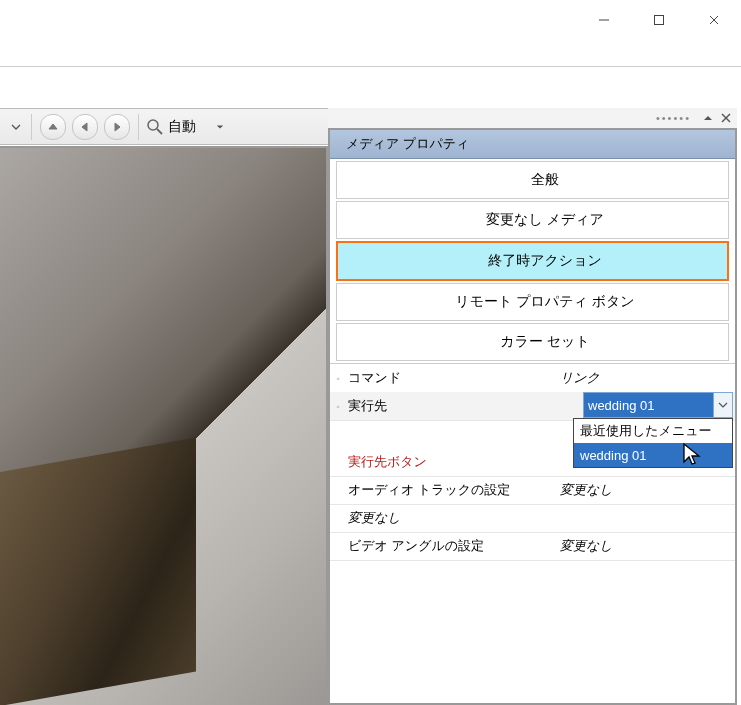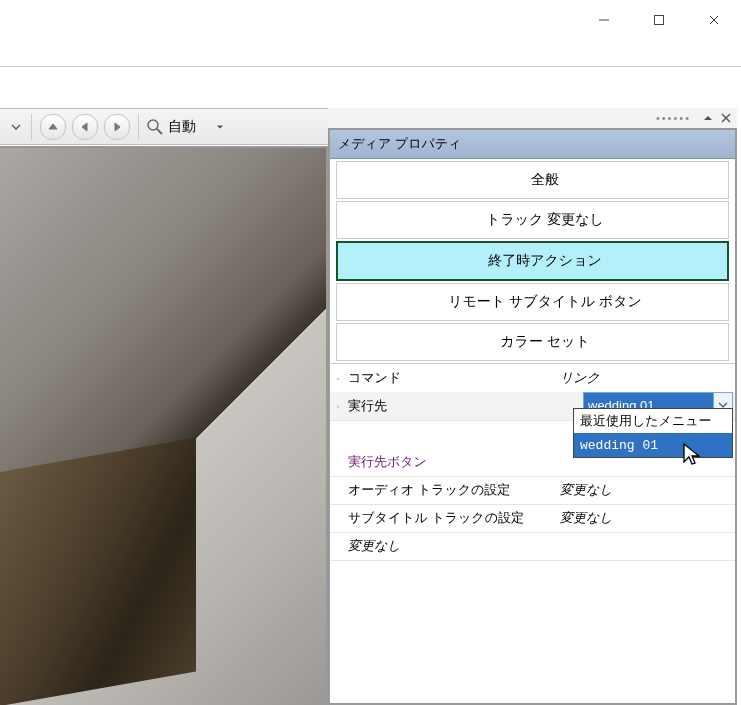--- a/index.html
+++ b/index.html
@@ -29,36 +29,36 @@
   .preview::before{content:"";position:absolute;top:58%;left:0;right:40%;bottom:0;
     background:linear-gradient(120deg,#6b5a42 0%,#4d3f2c 40%,#2c2419 70%,#4a3d29 100%);
     transform:skewY(-10deg);transform-origin:top left;}
   
   .panelbar{position:absolute;top:108px;left:328px;right:4px;height:20px;
     background:#f3f3f3;display:flex;align-items:center;justify-content:flex-end;padding:0 4px;}
   .pdots{color:#888;font-size:11px;letter-spacing:2px;margin-right:6px;}
   .pup,.pclose{width:14px;height:14px;margin-left:4px;display:flex;align-items:center;justify-content:center;color:#555;}
   .panel{position:absolute;top:128px;left:328px;right:4px;bottom:0;border:2px solid #999;background:#fff;}
   .panelhdr{height:28px;background:linear-gradient(#b4c6df,#9fb4d1);border-bottom:1px solid #7a8fa8;
-    display:flex;align-items:center;padding:0 8px;font-size:13px;}
+    display:flex;align-items:center;padding:0 16px;font-size:13px;}
   .tabs{background:#fff;}
   .tab{height:36px;display:flex;align-items:center;justify-content:center;
     border:1px solid #ccc;margin:2px 6px;background:#fff;font-size:14px;padding-left:25px;}
-  .tab.active{background:#b4f0fa;border:2px solid #14532d;font-weight:500;}
+  .tab.active{background:#b4f0fa;border:2px solid #f97316;font-weight:500;}
   .grid{position:relative;border-top:1px solid #ccc;margin-top:2px;height:250px;}
   .row{position:absolute;left:0;right:0;height:28px;display:flex;align-items:center;border-bottom:1px solid #e6e6e6;}
   .dot{width:8px;text-align:center;color:#5aa0d6;font-size:10px;margin:0 4px;}
   .lbl{flex:0 0 210px;padding-left:2px;}
-  .lbl.dim{color:#701a75;}
+  .lbl.dim{color:#b91c1c;}
   .val{flex:1;padding-left:2px;font-style:italic;}
   .valfield{position:absolute;right:2px;top:0;height:26px;display:flex;align-items:center;}
   .combo{width:148px;height:24px;border:1px solid #7aa8d8;background:#fff;display:flex;align-items:center;}
   .combo .seltxt{flex:1;height:100%;display:flex;align-items:center;padding:0 4px;background:#2f72c3;color:#fff;}
   .combo .cbtn{width:18px;height:100%;display:flex;align-items:center;justify-content:center;background:#eef3fa;border-left:1px solid #7aa8d8;}
-  .ddlist{position:absolute;right:0;top:16px;width:158px;border:1px solid #444;background:#fff;z-index:5;font-family:Liberation Mono, monospace;}
+  .ddlist{position:absolute;right:0;top:26px;width:158px;border:1px solid #444;background:#fff;z-index:5;}
   .ddopt{height:24px;display:flex;align-items:center;padding:0 6px;}
   .ddopt.hi{background:#2f72c3;color:#fff;}
   .cursor{position:absolute;z-index:10;pointer-events:none;}
 </style>
 </head>
 <body>
 
 <div class="winbar">
   <div class="winbtn">
     <svg width="12" height="12">
@@ -130,23 +130,23 @@
         <line x1="9" y1="1" x2="1" y2="9" stroke="#555" stroke-width="1.5"></line>
       </svg>
   </span>
 </div>
 
 <div class="panel">
   <div class="panelhdr">メディア プロパティ</div>
 
   <div class="tabs">
     <div class="tab">全般</div>
-    <div class="tab">トラック 変更なし</div>
+    <div class="tab">変更なし メディア</div>
     <div class="tab active">終了時アクション</div>
-    <div class="tab">リモート サブタイトル ボタン</div>
+    <div class="tab">リモート プロパティ ボタン</div>
     <div class="tab">カラー セット</div>
   </div>
 
   <div class="grid">
 
     <div class="row" style="top:0">
       <span class="dot">◦</span>
       <span class="lbl">コマンド</span>
       <span class="val">リンク</span>
     </div>
@@ -178,26 +178,26 @@
     </div>
 
     <div class="row" style="top:112px">
       <span class="dot"></span>
       <span class="lbl">オーディオ トラックの設定</span>
       <span class="val">変更なし</span>
     </div>
 
     <div class="row" style="top:140px">
       <span class="dot"></span>
-      <span class="lbl">サブタイトル トラックの設定</span>
       <span class="val">変更なし</span>
     </div>
 
     <div class="row" style="top:168px">
       <span class="dot"></span>
+      <span class="lbl">ビデオ アングルの設定</span>
       <span class="val">変更なし</span>
     </div>
 
     <svg class="cursor" style="left:352px;top:78px" width="22" height="26" viewBox="0 0 22 26">
       <path d="M2 2 L2 20 L7 15 L10 22 L13 21 L10 14 L17 14 Z" fill="#fff" stroke="#000" stroke-width="1.3"></path>
     </svg>
   </div>
 </div>
 
 </body></html>

